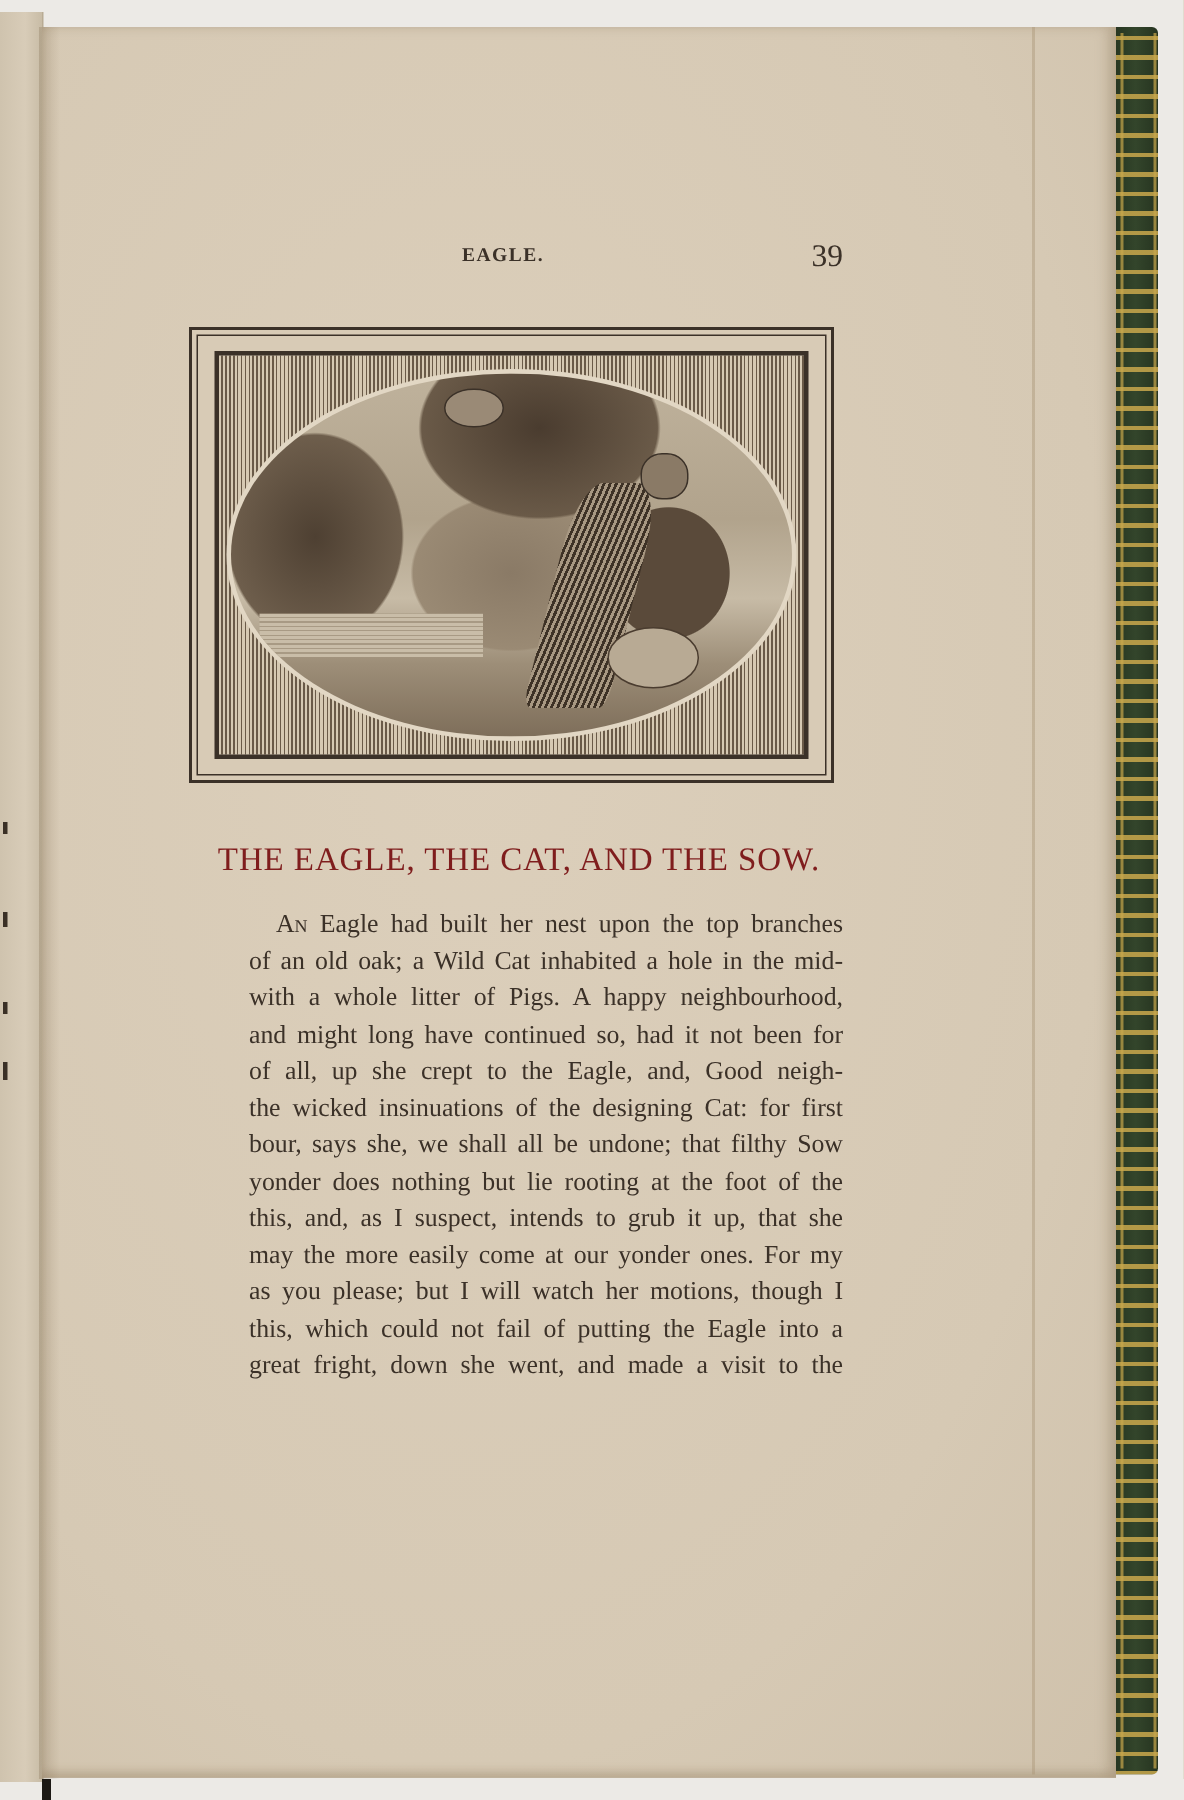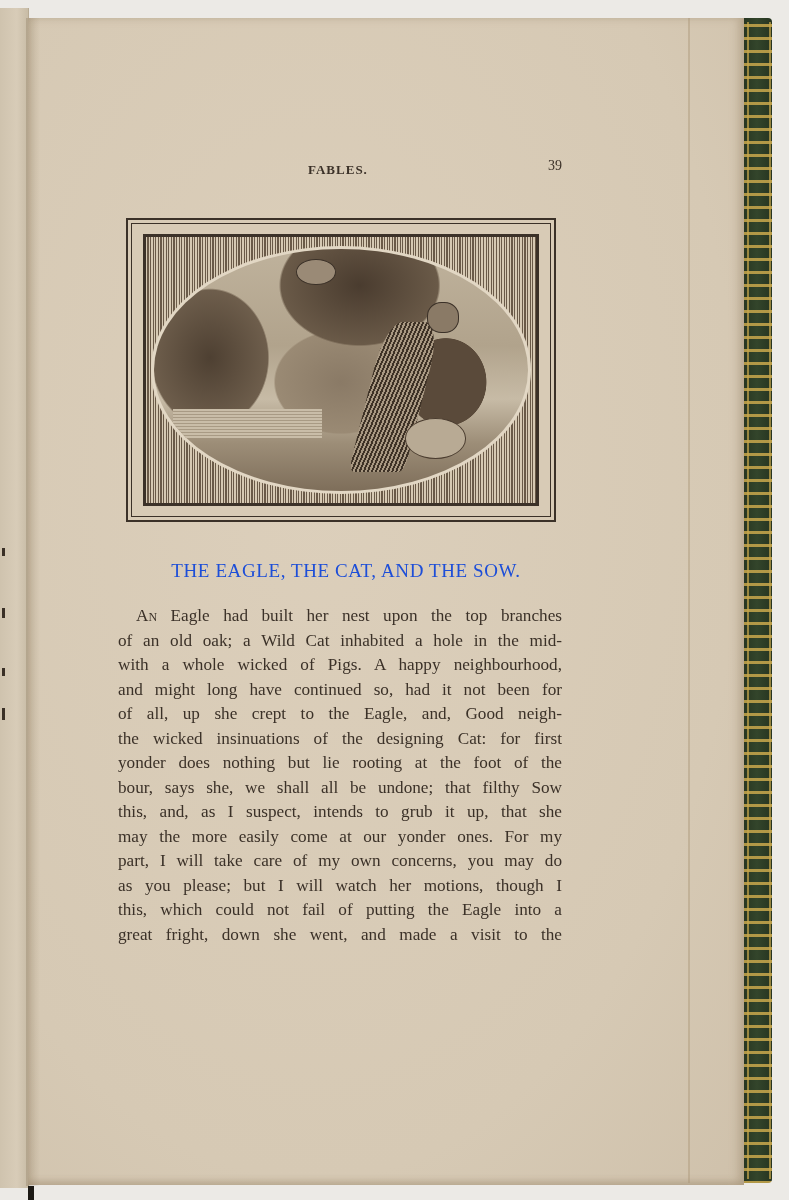--- a/index.html
+++ b/index.html
@@ -43,21 +43,21 @@
     }
     .running-head {
       position: absolute; top: 158px; left: 130px; width: 432px; height: 24px;
       color: #3b3128;
     }
     .running-title {
       position: absolute; left: 178px; top: 4px;
       font-size: 13px; letter-spacing: 1px; font-weight: bold;
     }
     .page-number {
-      position: absolute; right: 0; top: 0; font-size: 14px;
+      position: absolute; right: 0; top: 0; font-size: 21px;
     }
     .engraving {
       position: absolute; left: 126px; top: 218px; width: 430px; height: 304px;
       border: 2px solid #3b3128; box-sizing: border-box; background: #d8cbb6;
     }
     .engraving .inner1 {
       position: absolute; left: 3px; top: 3px; right: 3px; bottom: 3px;
       border: 1px solid #3b3128;
     }
     .engraving .hatch {
@@ -95,27 +95,27 @@
     .eagle {
       position: absolute; left: 38%; top: 4%; width: 10%; height: 10%;
       background: #9a8a76; border-radius: 50%; border: 1px solid #3b3128;
     }
     .water {
       position: absolute; left: 5%; top: 66%; width: 40%; height: 12%;
       background: repeating-linear-gradient(180deg, #c9bda8 0 2px, #a89a84 2px 3px);
     }
     .fable-title {
       position: absolute; top: 560px; left: 130px; width: 432px; text-align: center;
-      font-size: 19px; letter-spacing: 0.6px; color: #1d4ed8; white-space: nowrap;
+      font-size: 22px; letter-spacing: 0.6px; color: #7f1d1d; white-space: nowrap;
     }
     .body-text {
       position: absolute; top: 604px; left: 118px; width: 444px;
       color: #3b3128; font-size: 17.2px; line-height: 24.5px;
     }
-    .body-line { display: block; text-align: justify; text-align-last: justify; white-space: nowrap; height: 24.5px; }
+    .body-line { display: block; text-align: justify; text-align-last: justify; white-space: nowrap; height: 24.5px; margin-left: 48px; }
     .body-line.indent { padding-left: 18px; }
     .small-caps { font-variant: small-caps; }
   </style>
 </head>
 <body>
 
 <div class="left-page">
   <div class="marks" style="top:540px;height:8px;"></div>
   <div class="marks" style="top:600px;height:10px;"></div>
   <div class="marks" style="top:660px;height:8px;"></div>
@@ -124,21 +124,21 @@
 <div class="bottom-dark"></div>
 <div class="cover">
     <div class="gilt-line"></div>
   </div>
 
 <div class="page"></div>
 <div class="page-fold"></div>
 <div class="spine-shadow"></div>
 
 <div class="running-head">
-  <span class="running-title">FABLES.</span>
+  <span class="running-title">EAGLE.</span>
   <span class="page-number">39</span>
 </div>
 
 <div class="engraving" title="Wood engraving in an oval frame: an eagle nesting in the top branches of an old oak, a wild cat in a hole in the middle of the trunk, and a sow with piglets at the hollow bottom, beside a river landscape">
   <div class="inner1"></div>
   <div class="hatch">
     <div class="oval-frame">
       <div class="oval-scene">
         <div class="water"></div>
         <div class="trunk"></div>
@@ -148,25 +148,24 @@
       </div>
     </div>
   </div>
 </div>
 
 <div class="fable-title">THE EAGLE, THE CAT, AND THE SOW.</div>
 
 <div class="body-text">
   <span class="body-line indent"><span class="small-caps">An</span><span> Eagle had built her nest upon the top branches</span></span>
   <span class="body-line">of an old oak; a Wild Cat inhabited a hole in the mid-</span>
-  <span class="body-line">with a whole wicked of Pigs.  A happy neighbourhood,</span>
+  <span class="body-line">with a whole litter of Pigs.  A happy neighbourhood,</span>
   <span class="body-line">and might long have continued so, had it not been for</span>
   <span class="body-line">of all, up she crept to the Eagle, and, Good neigh-</span>
   <span class="body-line">the wicked insinuations of the designing Cat: for first</span>
+  <span class="body-line">bour, says she, we shall all be undone; that filthy Sow</span>
   <span class="body-line">yonder does nothing but lie rooting at the foot of the</span>
-  <span class="body-line">bour, says she, we shall all be undone; that filthy Sow</span>
   <span class="body-line">this, and, as I suspect, intends to grub it up, that she</span>
   <span class="body-line">may the more easily come at our yonder ones.  For my</span>
-  <span class="body-line">part, I will take care of my own concerns, you may do</span>
   <span class="body-line">as you please; but I will watch her motions, though I</span>
   <span class="body-line">this, which could not fail of putting the Eagle into a</span>
   <span class="body-line">great fright, down she went, and made a visit to the</span>
 </div>
 
 </body></html>

